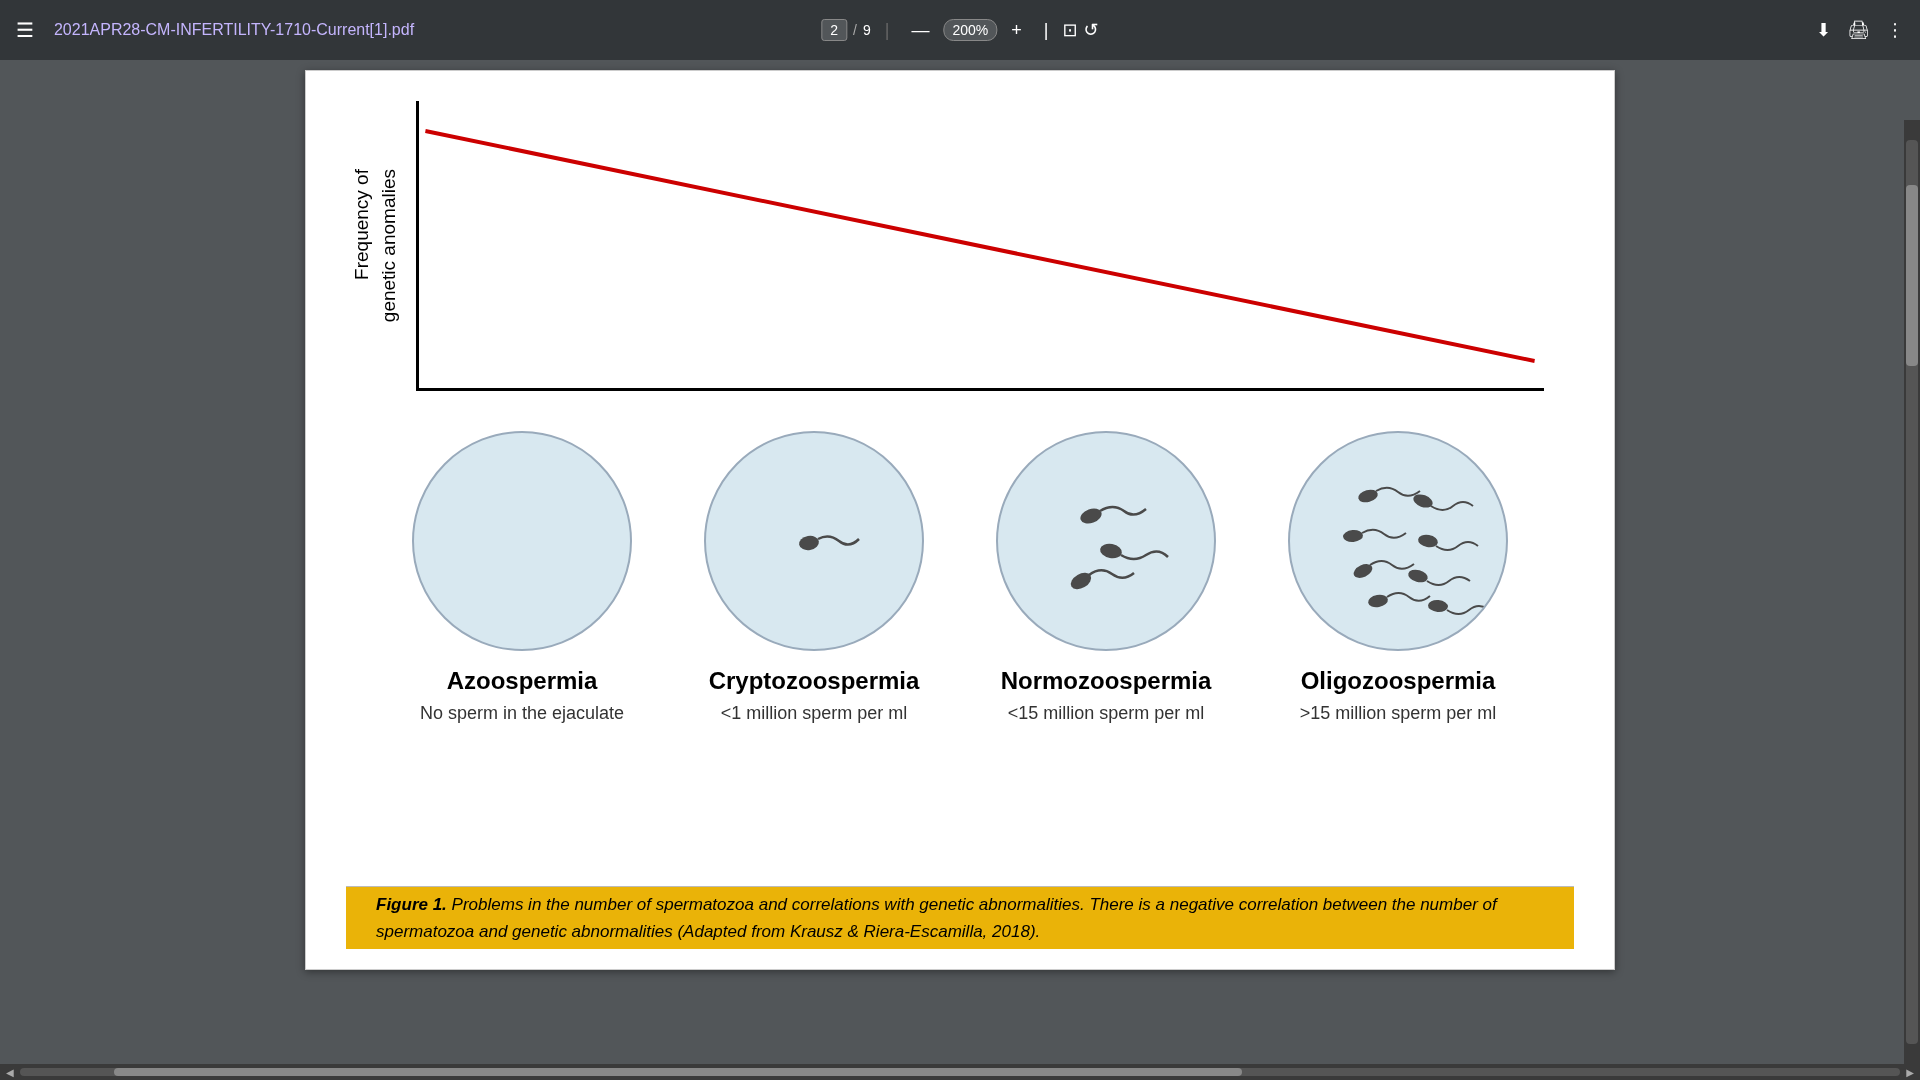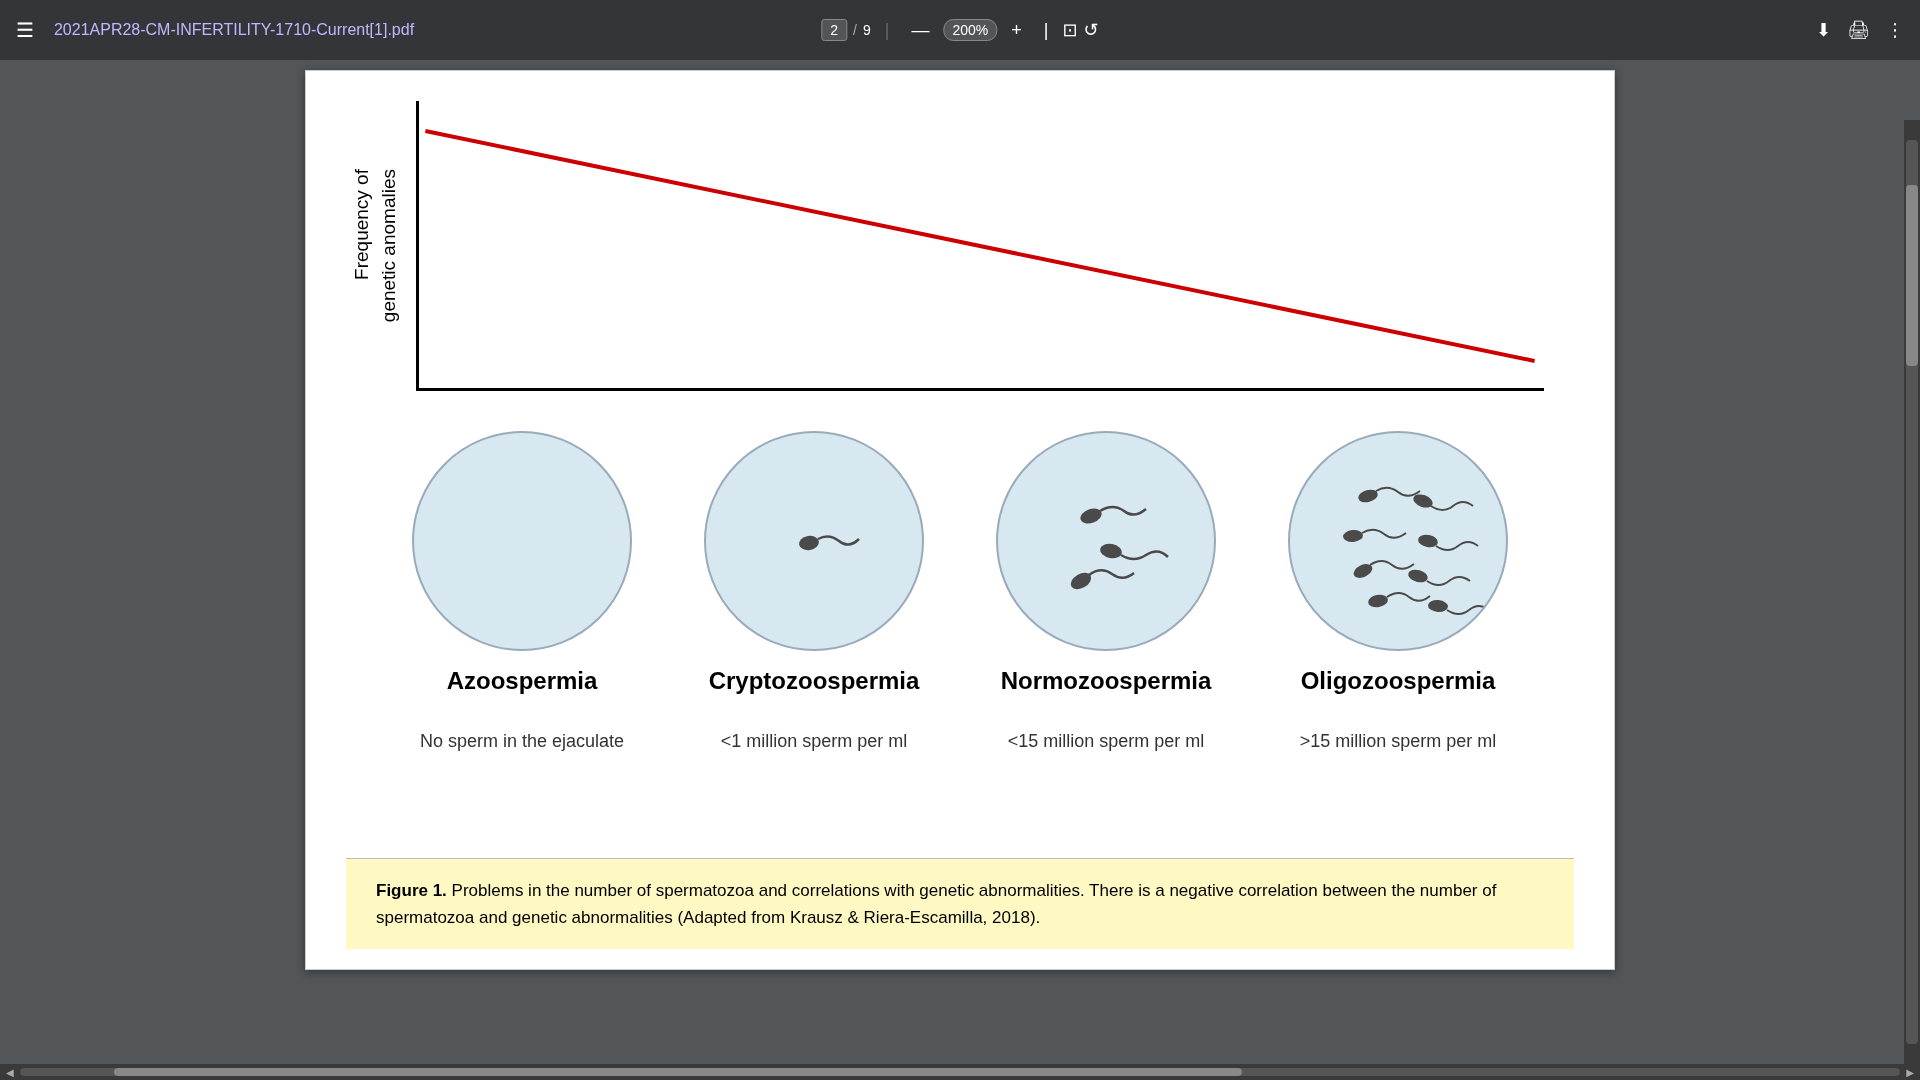--- a/index.html
+++ b/index.html
@@ -209,30 +209,30 @@
       font-weight: bold;
       color: #000;
       margin-bottom: 8px;
       text-align: center;
     }
 
     .category-desc {
       font-size: 18px;
       color: #333;
       text-align: left;
-      margin-top: 28px;
     }
 
     
     #caption-section {
-      background: #fef9c3;
-      width: 100%;
-      padding: 18px 30px;
+      background: #eab308;
+      width: 100%;
+      padding: 4px 30px;
       margin-top: auto;
       border-top: 1px solid #bbb;
+      font-style: italic;
     }
 
     #caption-text {
       font-size: 17px;
       color: #000;
       line-height: 1.6;
     }
 
     #caption-text .figure-label {
       font-weight: bold;

